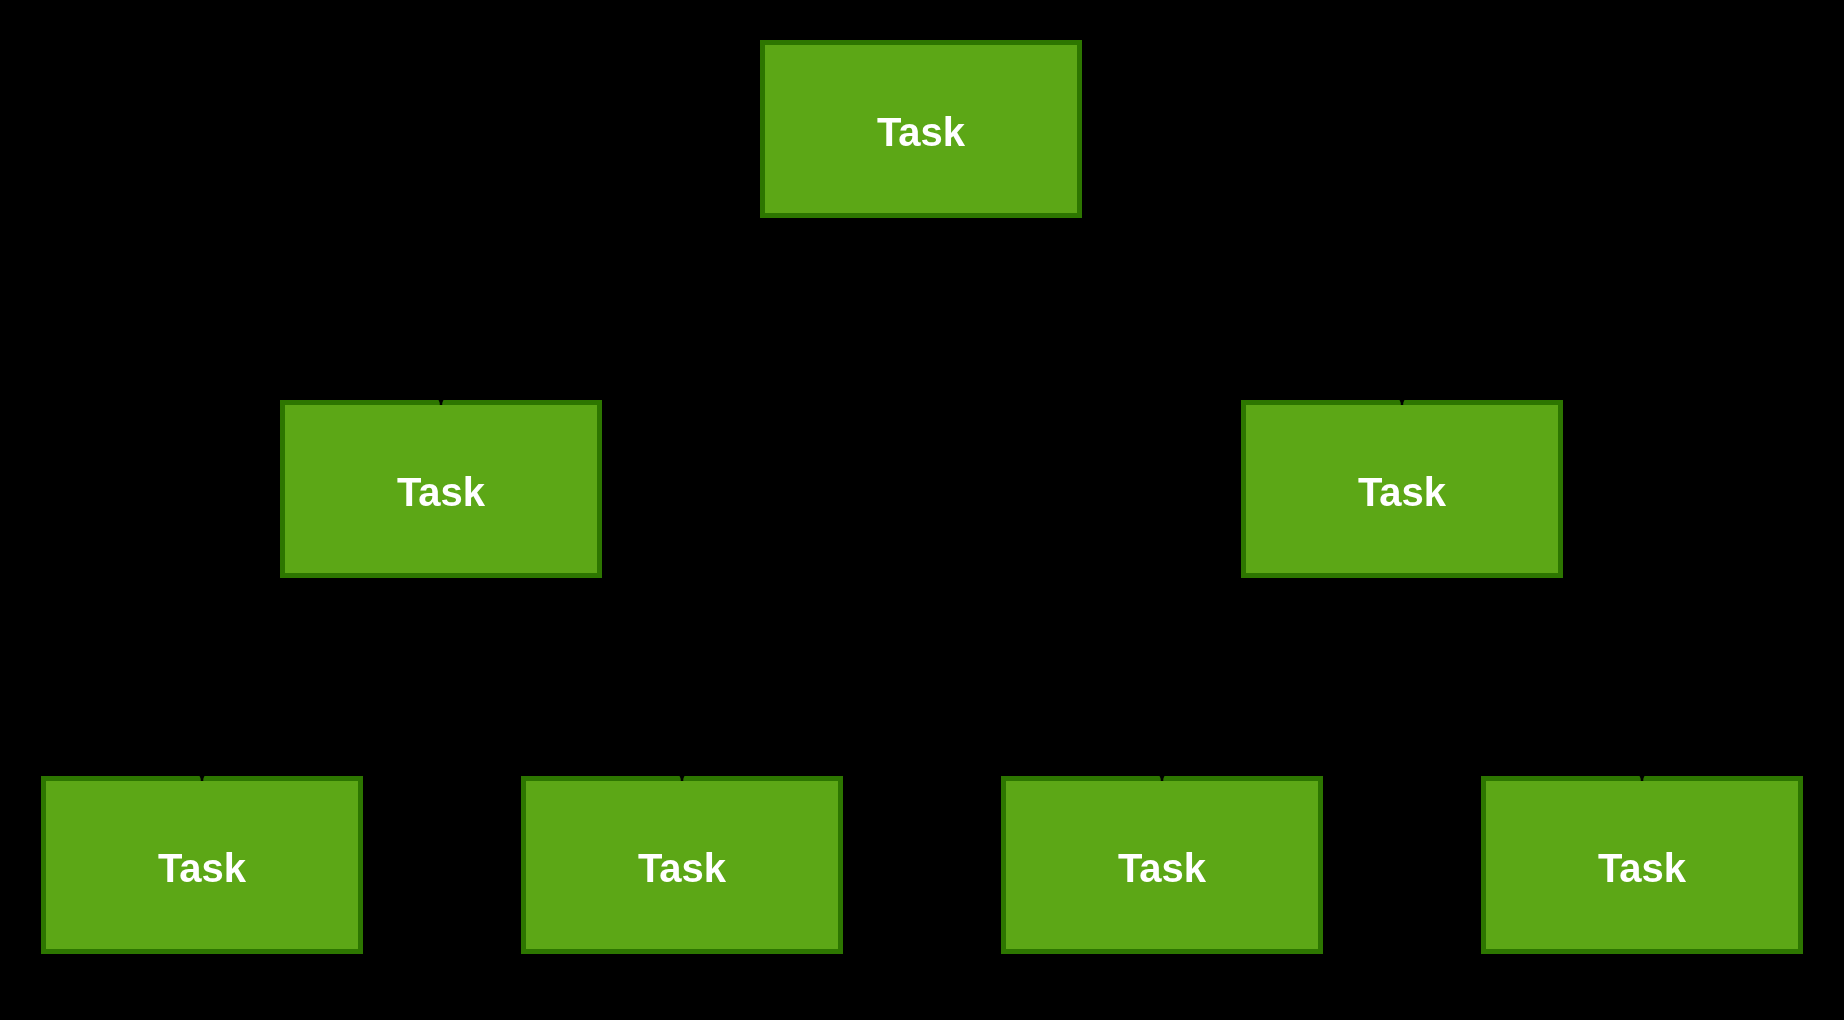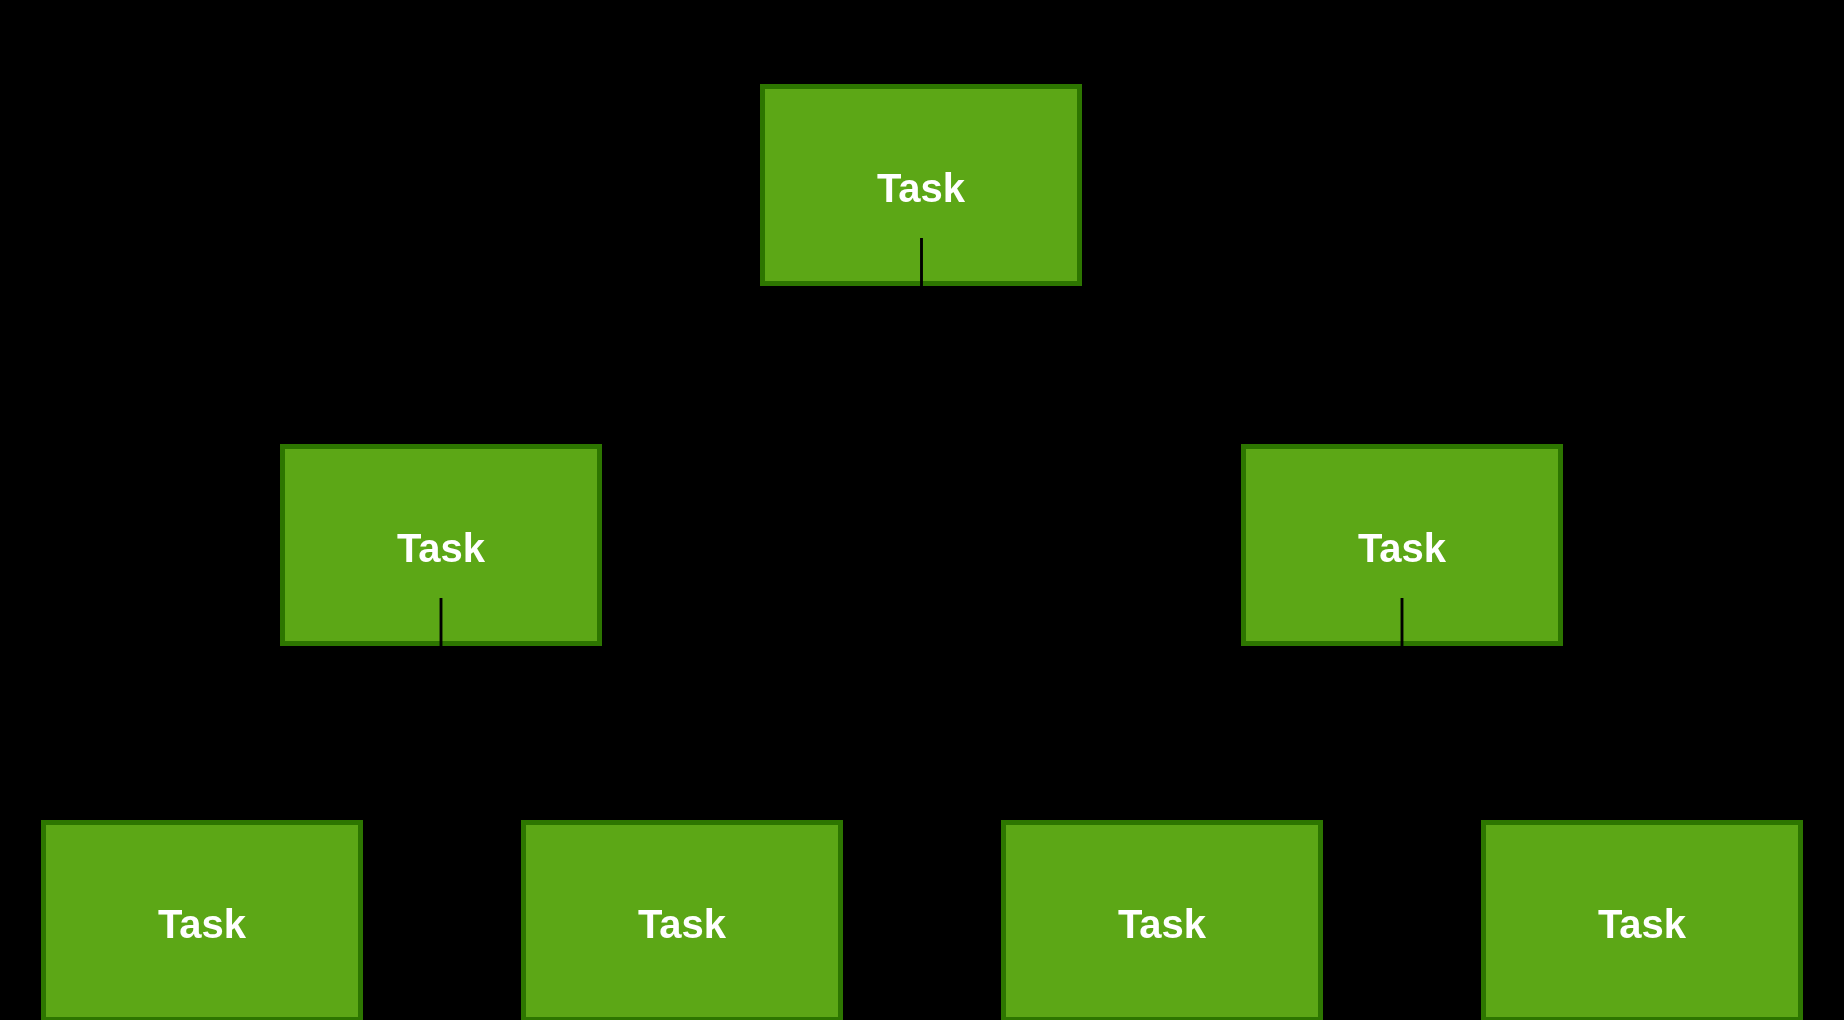--- a/index.html
+++ b/index.html
@@ -20,29 +20,28 @@
     left: 0;
     top: 0;
     width: 1844px;
     height: 1020px;
     z-index: 2; 
     pointer-events: none;
   }
   .node {
     position: absolute;
     width: 322px;
-    height: 202px;
+    height: 178px;
     box-sizing: border-box;
     background: #5CA716;
     border: 5px solid #2D7600;
     z-index: 1;
     display: flex;
     align-items: center;
     justify-content: center;
-    margin-top: 44px;
   }
   .node-label {
     color: #FFFFFF;
     font-weight: bold;
     font-size: 40px;
     line-height: 1;
     padding-top: 6px;
     letter-spacing: 0px;
     user-select: none;
   }

